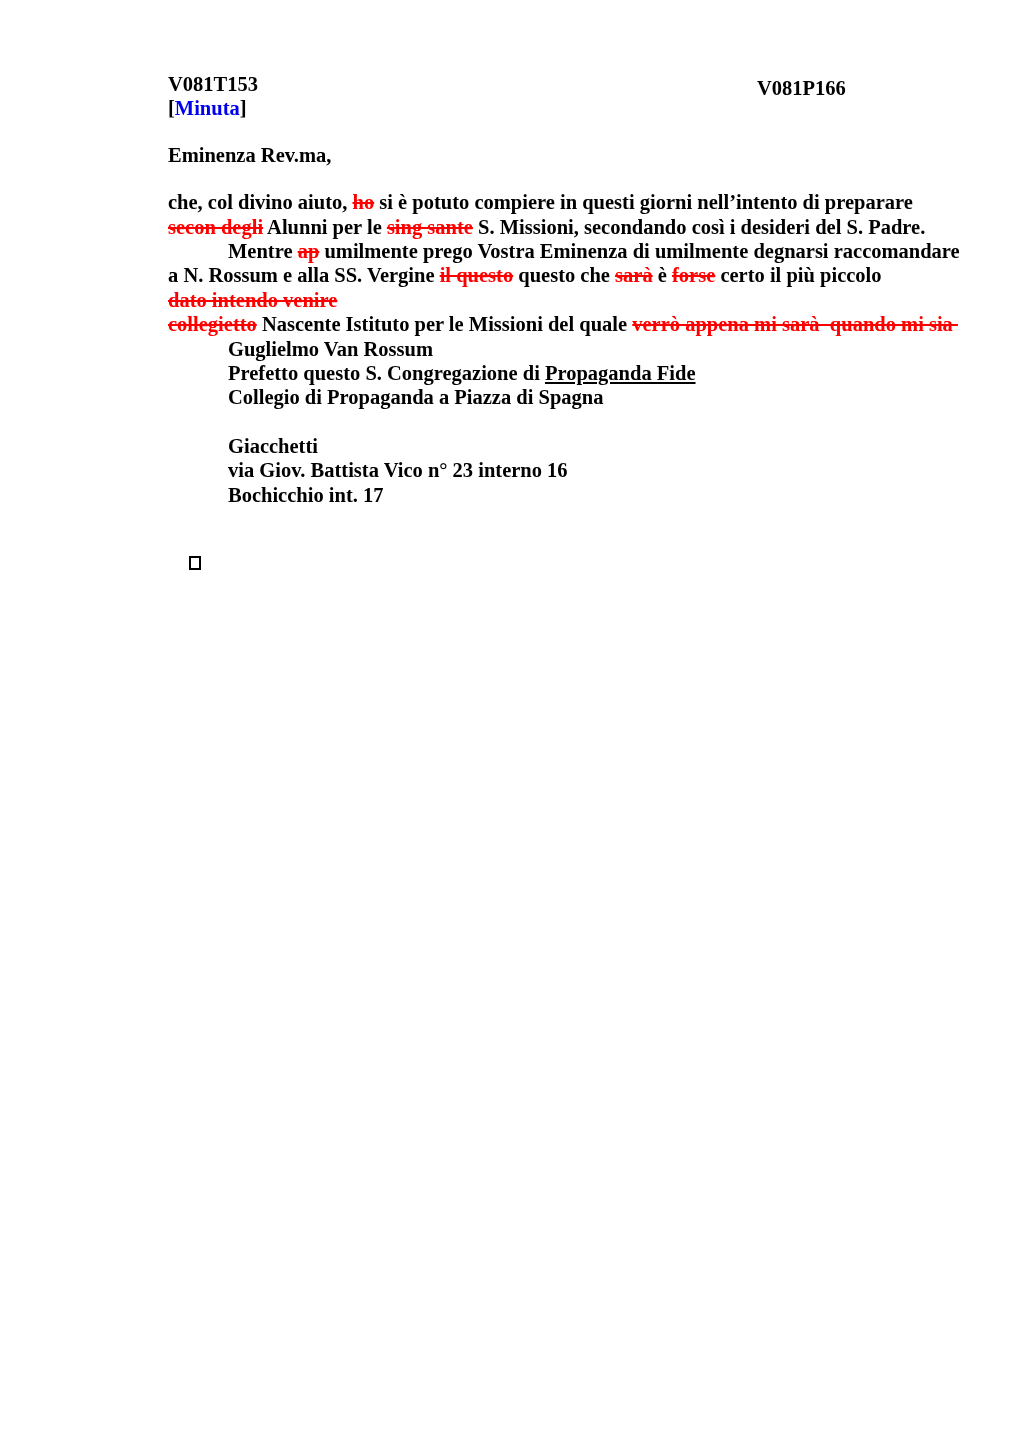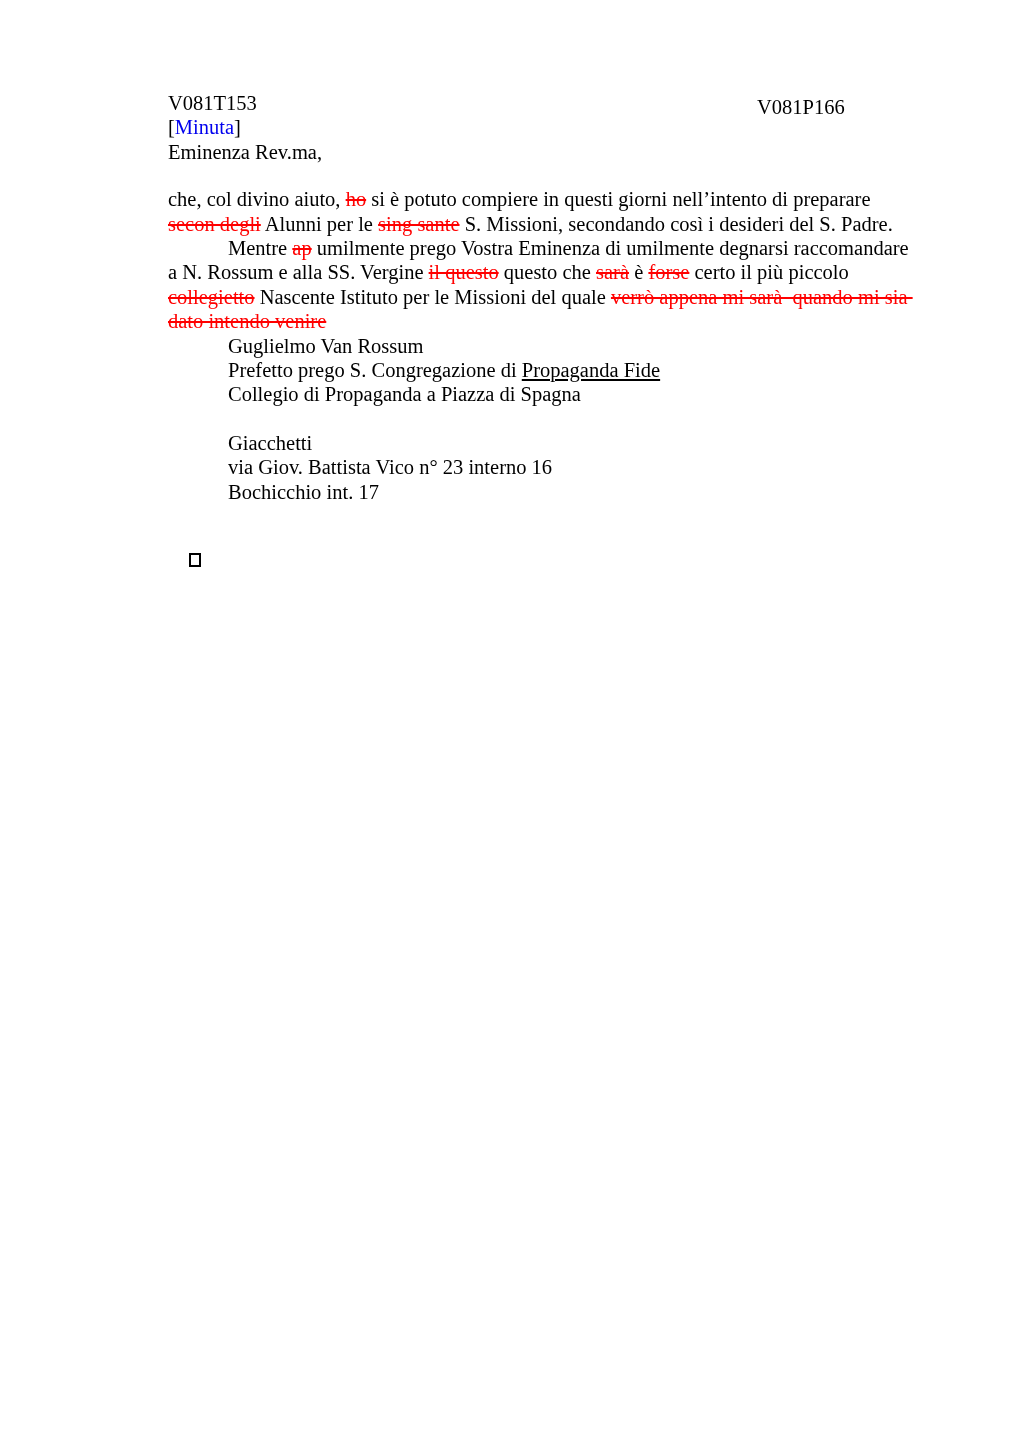--- a/index.html
+++ b/index.html
@@ -14,29 +14,30 @@
     width:1024px; height:1450px;
     background:var(--bg);
     color:var(--text);
     font-family:"Liberation Serif","DejaVu Serif",serif;
     font-size:20.5px;
     line-height:24.4px;
   }
   .page{
     position:relative;
     width:1024px; height:1318px;
-    padding:91px 60px 0 168px;
+    padding:72px 60px 0 168px;
     overflow:hidden;
+    font-weight:bold;
   }
   .header-row{ position:relative; height:24.4px; }
   .header-right{ position:absolute; left:589px; top:4px; }
   .line{ white-space:pre; }
   .indent{ padding-left:60px; }
   .gap-minuta{ }
-  .gap-salutation{ }
+  .gap-salutation{ margin-top:22px; }
   .gap-body{ margin-top:23px; }
   .gap-address{ margin-top:24px; }
   .gap-footer{ margin-top:20px; }
   .run{ color:var(--text); }
   .del{ color:var(--del); text-decoration:line-through; }
   .u{ text-decoration:underline; }
   .link{ color:var(--link); }
   .square{
     display:inline-block;
     width:12px; height:14px;
@@ -57,27 +58,27 @@
 
   <div class="line gap-minuta"><span>[</span><span class="link">Minuta</span><span>]</span></div>
 
   <div class="line gap-salutation">Eminenza Rev.ma,</div>
 
   <div class="gap-body">
       <div class="line"><span class="run">che, col divino aiuto, </span><span class="run del">ho</span><span class="run"> si è potuto compiere in questi giorni nell’intento di preparare</span></div>
       <div class="line"><span class="run del">secon degli</span><span class="run"> Alunni per le </span><span class="run del">sing sante</span><span class="run"> S. Missioni, secondando così i desideri del S. Padre.</span></div>
       <div class="line indent"><span class="run">Mentre </span><span class="run del">ap</span><span class="run"> umilmente prego Vostra Eminenza di umilmente degnarsi raccomandare</span></div>
       <div class="line"><span class="run">a N. Rossum e alla SS. Vergine </span><span class="run del">il questo</span><span class="run"> questo che </span><span class="run del">sarà</span><span class="run"> è </span><span class="run del">forse</span><span class="run"> certo il più piccolo</span></div>
+      <div class="line"><span class="run del">dato intendo venire</span></div>
       <div class="line"><span class="run del">collegietto</span><span class="run"> Nascente Istituto per le Missioni del quale </span><span class="run del">verrò appena mi sarà  quando mi sia </span></div>
-      <div class="line"><span class="run del">dato intendo venire</span></div>
     </div>
 
   <div>
       <div class="line indent"><span class="run">Guglielmo Van Rossum</span></div>
-      <div class="line indent"><span class="run">Prefetto prego S. Congregazione di </span><span class="run u">Propaganda Fide</span></div>
+      <div class="line indent"><span class="run">Prefetto questo S. Congregazione di </span><span class="run u">Propaganda Fide</span></div>
       <div class="line indent"><span class="run">Collegio di Propaganda a Piazza di Spagna</span></div>
     </div>
 
   <div class="gap-address">
       <div class="line indent"><span class="run">Giacchetti</span></div>
       <div class="line indent"><span class="run">via Giov. Battista Vico n° 23 interno 16</span></div>
       <div class="line indent"><span class="run">Bochicchio int. 17</span></div>
     </div>
 
   <div class="line gap-footer">

